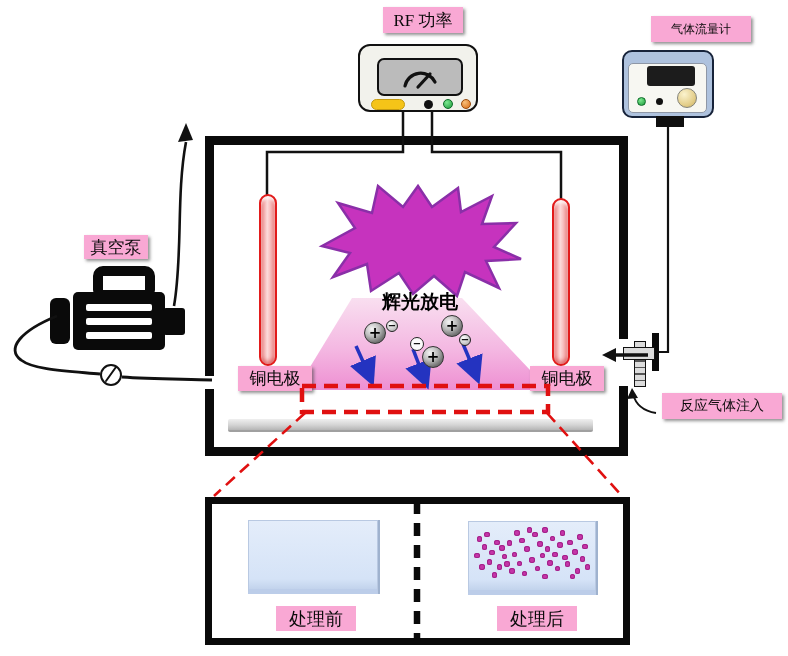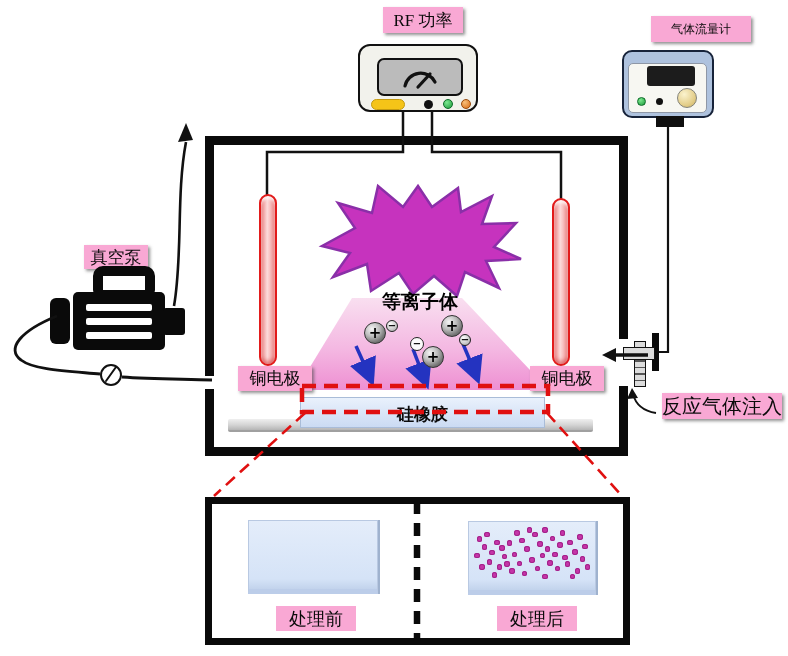--- a/index.html
+++ b/index.html
@@ -113,21 +113,21 @@
     <polygon points="322,246 355,228 338,203 372,213 378,186 403,207 418,186 432,207 458,188 461,212 492,196 482,224 516,223 494,247 521,259 486,261 499,288 465,272 457,296 434,276 413,294 399,273 371,291 367,264 333,277 350,253" fill="#C633BE" stroke="#8A2FA8" stroke-width="2.5" stroke-linejoin="miter"></polygon>
 
     <polygon points="352,298 462,298 549,390 296,390" fill="url(#plasmaGrad)"></polygon>
 
     <path d="M356 346 Q366 368 371 380" fill="none" stroke="#2433C0" stroke-width="3.5" marker-end="url(#bluehead)"></path>
     <path d="M413 349 Q421 370 426 383" fill="none" stroke="#2433C0" stroke-width="3.5" marker-end="url(#bluehead)"></path>
     <path d="M463 344 Q472 365 477 378" fill="none" stroke="#2433C0" stroke-width="3.5" marker-end="url(#bluehead)"></path>
   </svg>
 
 
-  <div class="plasma-text">等离子体</div>
+  <div class="plasma-text">辉光放电</div>
 
   <div class="ion" style="left:364px;top:322px;">
       <span>+</span>
     </div>
   <div class="ion" style="left:441px;top:315px;">
       <span>+</span>
     </div>
   <div class="ion" style="left:422px;top:346px;">
       <span>+</span>
     </div>
@@ -138,23 +138,20 @@
       <span>−</span>
     </div>
   <div class="electron" style="left:410px;top:337px;width:14px;height:14px;background:#FBFBFB;">
       <span>−</span>
     </div>
 
   <div class="electrode" style="left:259px;top:194px;height:172px;"></div>
   <div class="electrode" style="left:552px;top:198px;height:168px;"></div>
 
   <div class="stage"></div>
-  <div class="sample">
-    <span>硅橡胶</span>
-  </div>
 
   <div class="glabel" style="left:383px;top:7px;width:80px;height:26px;">RF 功率</div>
   <div class="rf-box">
     <div class="rf-display">
       <svg width="44" height="28" viewBox="0 0 44 28">
         <path d="M7 23 A 16 16 0 0 1 37 19" fill="none" stroke="#111" stroke-width="3.2" stroke-linecap="round"></path>
         <path d="M20 24 L32 11" stroke="#111" stroke-width="3.2" stroke-linecap="round"></path>
       </svg>
     </div>
     <div class="rf-pill"></div>
@@ -167,39 +164,39 @@
   <div class="fm-box">
     <div class="fm-face">
       <div class="fm-display"></div>
       <div class="led" style="left:8px;top:33px;width:9px;height:9px;background:radial-gradient(circle at 35% 30%,#7BE98F,#1E9A3C);border:1px solid #0B6B27;"></div>
       <div class="led" style="left:27px;top:34px;width:7px;height:7px;background:#111;"></div>
       <div class="fm-knob"></div>
     </div>
   </div>
   <div class="fm-stem"></div>
 
-  <div class="glabel" style="left:84px;top:245px;width:64px;height:24px;">真空泵</div>
+  <div class="glabel" style="left:84px;top:235px;width:64px;height:24px;">真空泵</div>
   <div class="pump">
     <div class="pump-handle"></div>
     <div class="pump-body">
       <div class="pump-slat" style="top:12px;"></div>
       <div class="pump-slat" style="top:26px;"></div>
       <div class="pump-slat" style="top:40px;"></div>
     </div>
     <div class="pump-pill"></div>
     <div class="pump-nub"></div>
   </div>
 
   <div class="glabel" style="left:238px;top:366px;width:74px;height:25px;">铜电极</div>
   <div class="glabel" style="left:530px;top:366px;width:74px;height:25px;">铜电极</div>
 
   <div class="valve-bar"></div>
   <div class="valve-thread"></div>
   <div class="valve-body"></div>
-  <div class="glabel" style="left:662px;top:393px;width:120px;height:26px;font-size:20px;">反应气体注入</div>
+  <div class="glabel" style="left:662px;top:393px;width:120px;height:26px;font-size:14px;">反应气体注入</div>
 
   <div class="bottom-box">
     <div class="slab" style="left:36px;top:16px;"></div>
     <div class="slab" style="left:256px;top:17px;width:128px;">
         <span class="dot" style="left: 6%; top: 21%;"></span>
         <span class="dot" style="left: 12%; top: 14%;"></span>
         <span class="dot" style="left: 10%; top: 33%;"></span>
         <span class="dot" style="left: 4%; top: 45%;"></span>
         <span class="dot" style="left: 16%; top: 41%;"></span>
         <span class="dot" style="left: 20%; top: 26%;"></span>

